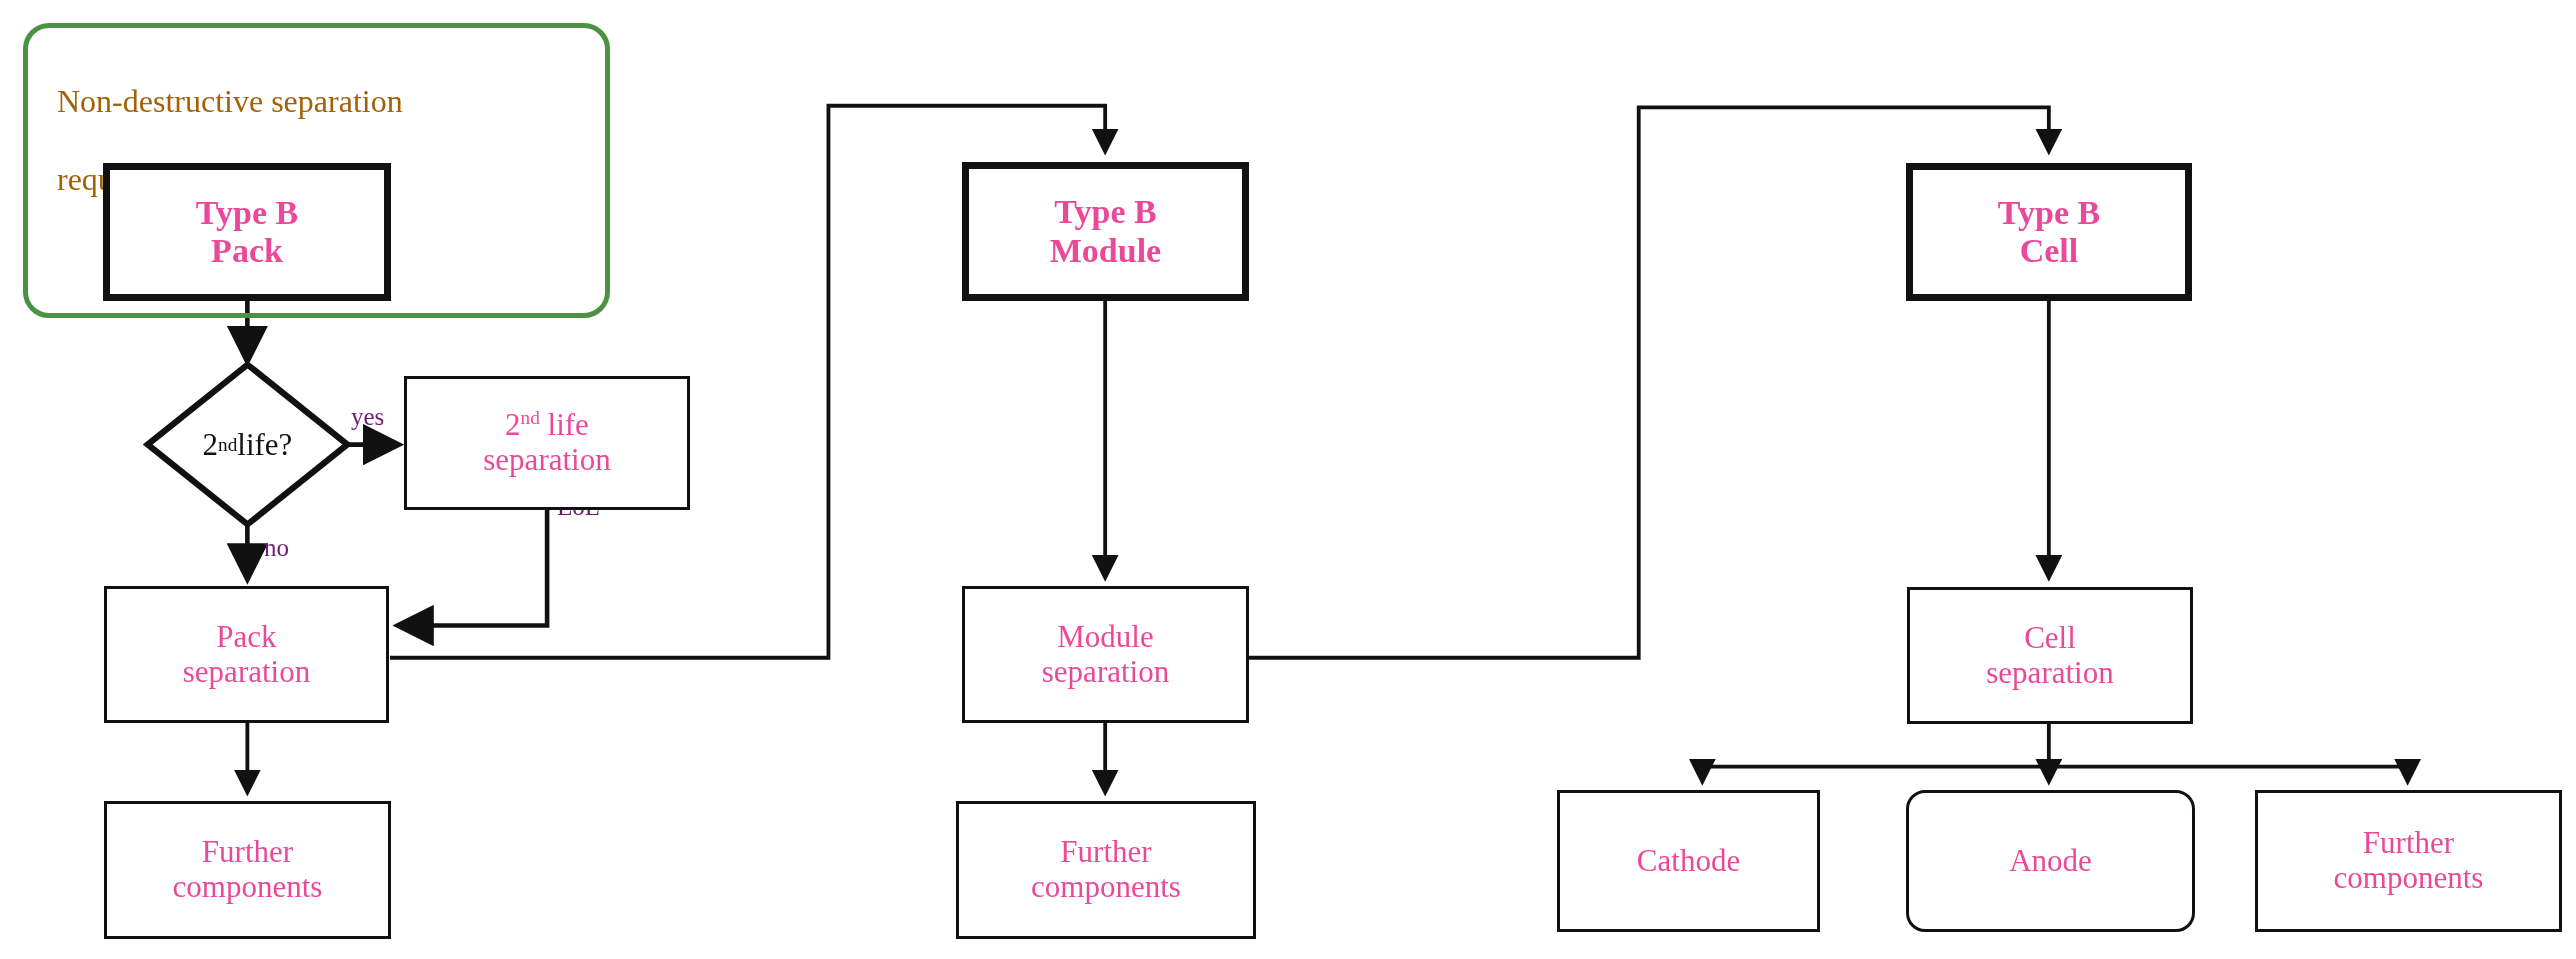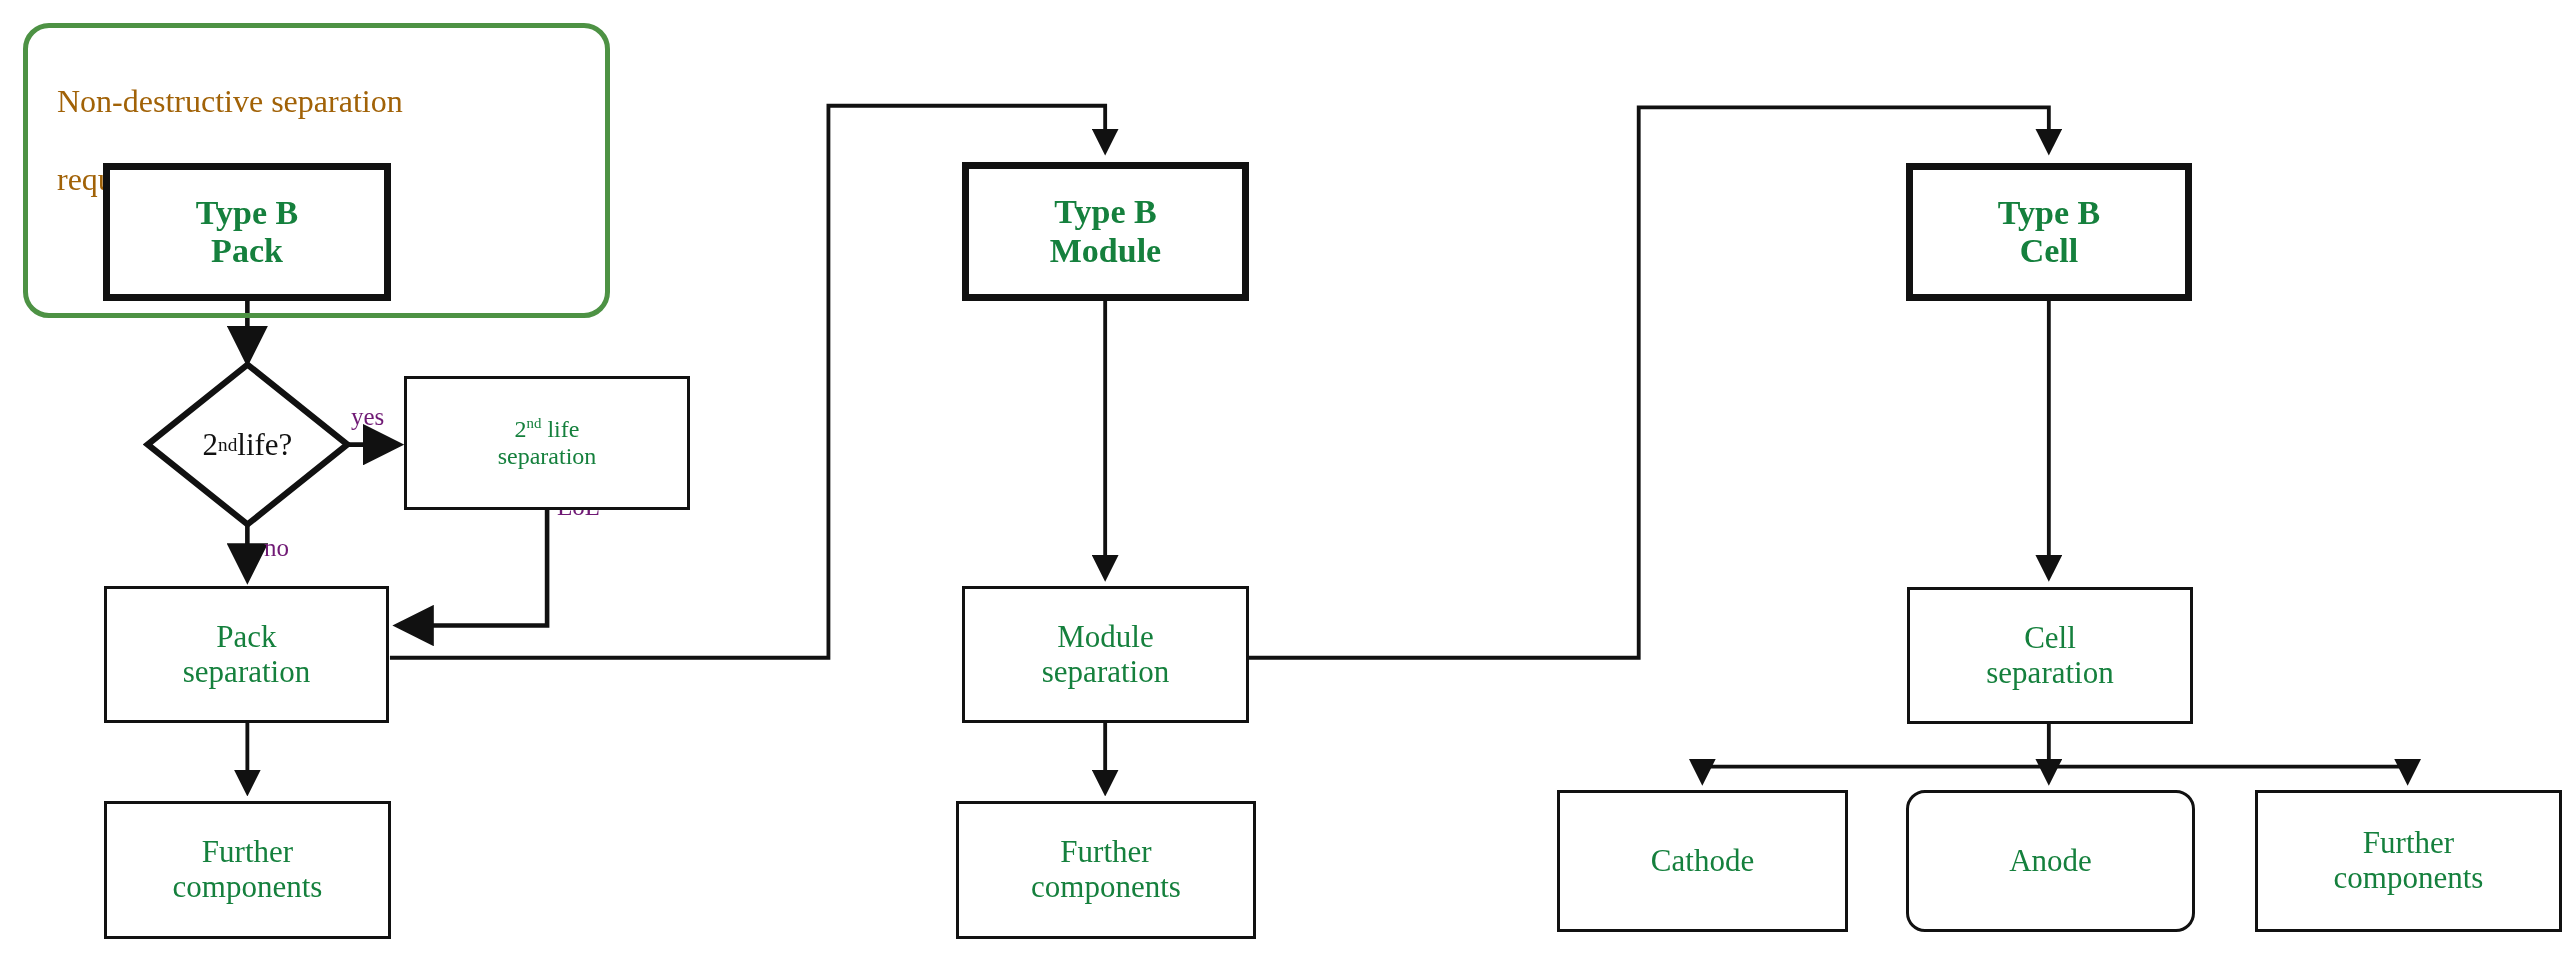--- a/index.html
+++ b/index.html
@@ -13,21 +13,21 @@
 
   svg#wires{position:absolute;left:0;top:0;width:2576px;height:959px;}
 
   .node{
     position:absolute;
     box-sizing:border-box;
     background:#ffffff;
     border:3.8px solid #111111;
     display:flex;align-items:center;justify-content:center;
     text-align:center;
-    color:#15803d;
+    color:#ec4899;
     line-height:1.12;
     font-family:"Liberation Serif","DejaVu Serif",serif;
   }
   .node.thick{border-width:7px;font-weight:bold;}
   .node .txt{display:block;padding:0 6.1px;}
 
   .green-zone{
     position:absolute;
     box-sizing:border-box;
     border:5.4px solid #4d9244;
@@ -126,21 +126,21 @@
       <span>2</span>
         <sup>nd</sup>
         <span> life?</span>
     </div>
   </div>
 
   <div class="edge-label" style="left:351px;top:403px;">yes</div>
   <div class="edge-label" style="left:264px;top:534px;">no</div>
   <div class="edge-label" style="left:557px;top:493px;">EoL</div>
 
-  <div class="node" style="left:404px;top:376px;width:286px;height:134px;font-size:24px;">
+  <div class="node" style="left:404px;top:376px;width:286px;height:134px;font-size:31px;">
     <span class="txt">
       <span>2</span><sup>nd</sup><span> life</span><br>
       <span>separation</span>
     </span>
   </div>
 
   <div class="node" style="left:104px;top:586px;width:285px;height:137px;font-size:31px;">
     <span class="txt">
       <span>Pack</span><br>
       <span>separation</span>
@@ -182,21 +182,21 @@
     </span>
   </div>
 
   <div class="node" style="left:1907px;top:587px;width:286px;height:137px;font-size:31px;">
     <span class="txt">
       <span>Cell</span><br>
       <span>separation</span>
     </span>
   </div>
 
-  <div class="node" style="left:1557px;top:790px;width:291px;height:142px;font-size:31px;">
+  <div class="node" style="left:1557px;top:790px;width:263px;height:142px;font-size:31px;">
     <span class="txt">Cathode</span>
   </div>
 
   <div class="node" style="left:1906px;top:790px;width:289px;height:142px;font-size:31px;border-radius:19px;">
     <span class="txt">Anode</span>
   </div>
 
   <div class="node" style="left:2255px;top:790px;width:307px;height:142px;font-size:31px;">
     <span class="txt">
       <span>Further</span><br>

